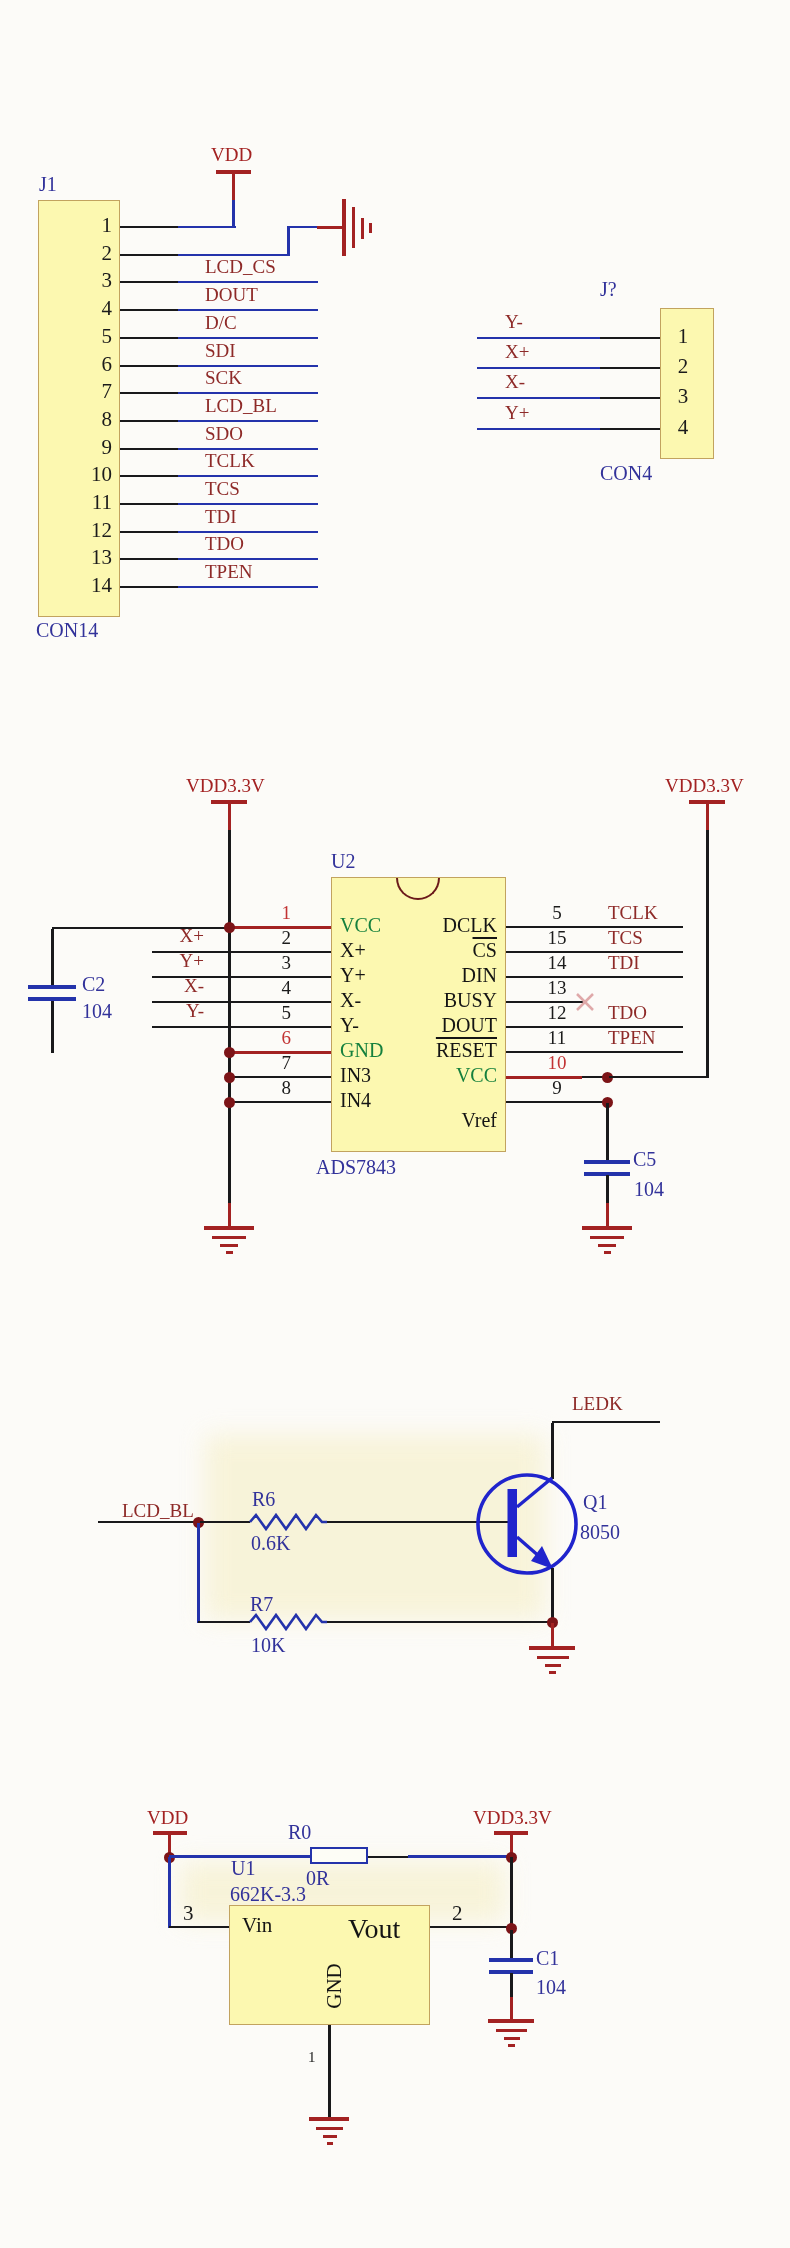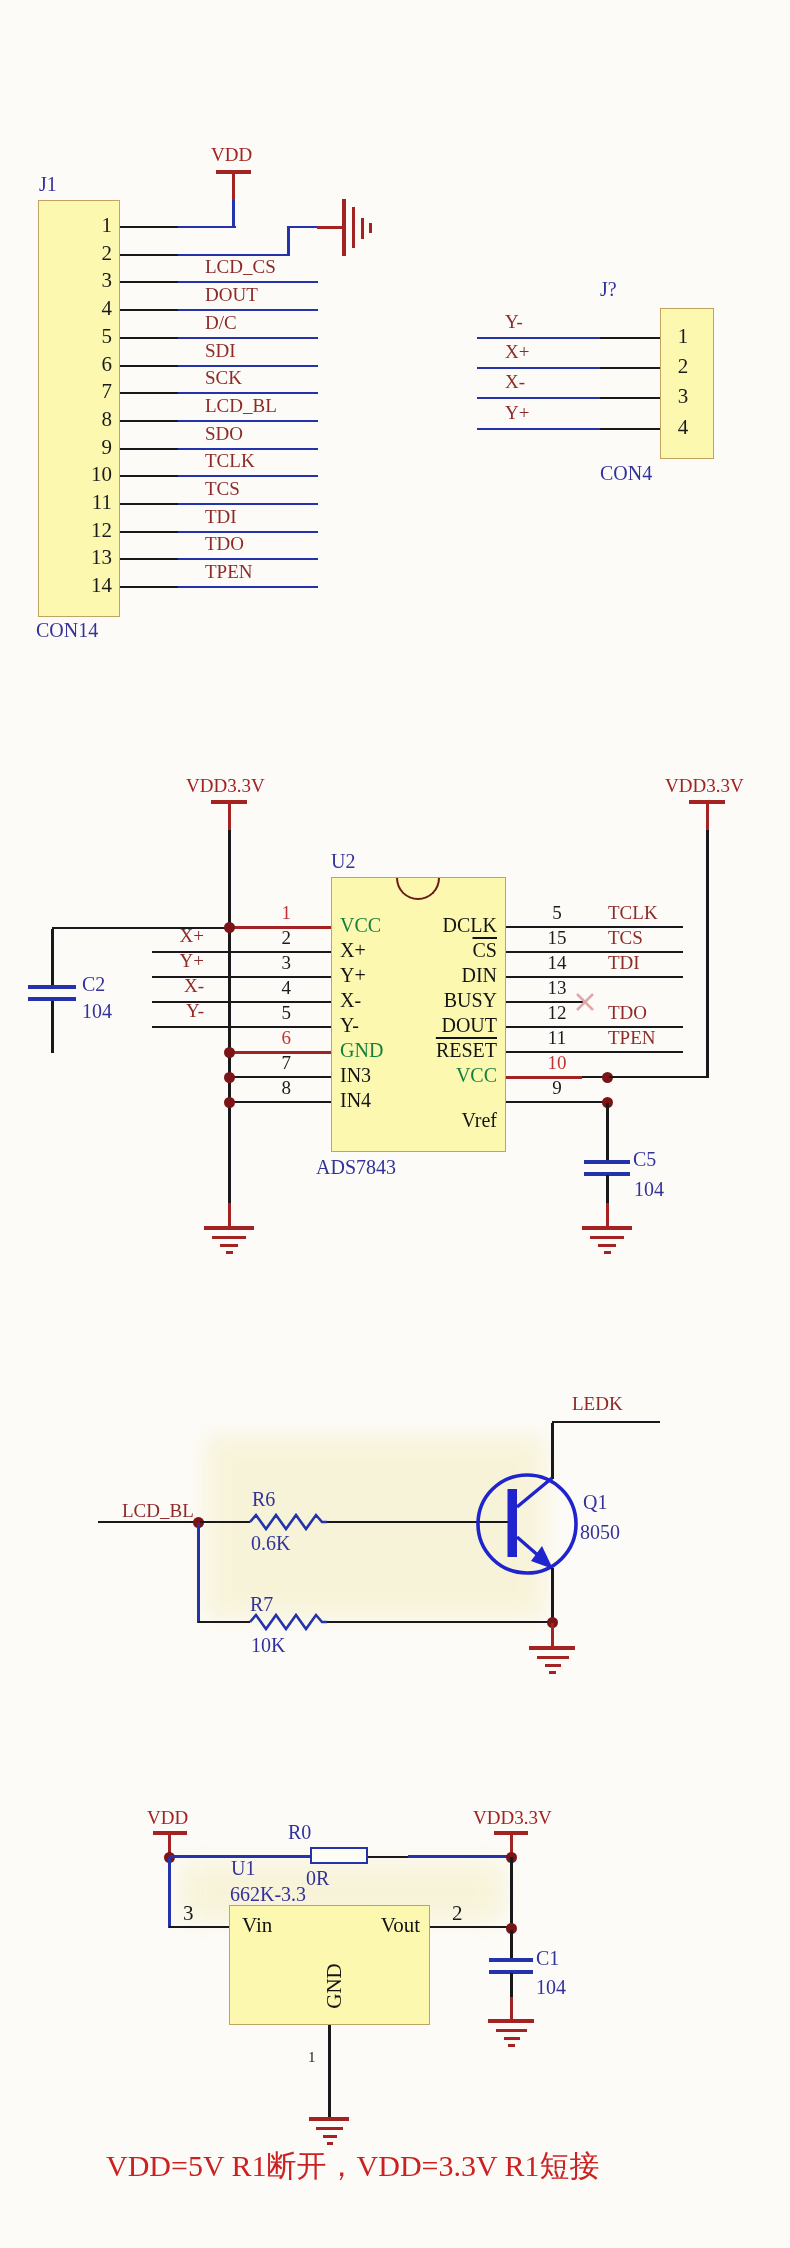--- a/index.html
+++ b/index.html
@@ -320,21 +320,21 @@
   <div class="w" style="left:510px;top:1857px;width:2.5px;height:71px;"></div>
   <div class="w wn" style="left:168px;top:1857px;width:2.5px;height:71px;"></div>
 
   <div class="t ref" style="left:231px;top:1858px;">U1</div>
   <div class="t ref" style="left:230px;top:1884px;">662K-3.3</div>
 
   <div class="t pnum" style="left:183px;top:1902px;">3</div>
   <div class="w" style="left:169px;top:1926px;width:60px;height:2px;"></div>
   <div class="box" style="left:229px;top:1905px;width:201px;height:120px;"></div>
   <div class="t pname" style="left:242px;top:1914px;font-size:21px;">Vin</div>
-  <div class="t pname" style="left:348px;top:1914px;width:72px;text-align:right;font-size:21px;">Vout</div>
+  <div class="t pname" style="left:348px;top:1914px;width:72px;font-size:28px;">Vout</div>
   <div class="t pnum" style="left:452px;top:1902px;">2</div>
   <div class="w" style="left:430px;top:1926px;width:81px;height:2px;"></div>
   <div class="dot" style="left:506px;top:1923px;"></div>
   <div class="t pname vtext" style="left:311px;top:1975px;width:46px;text-align:center;font-size:21px;">GND</div>
 
   <div class="w" style="left:510px;top:1930px;width:2.5px;height:28px;"></div>
   <div class="plate" style="left:489px;top:1958px;width:44px;"></div>
   <div class="plate" style="left:489px;top:1970px;width:44px;"></div>
   <div class="w" style="left:510px;top:1973px;width:2.5px;height:24px;"></div>
   <div class="w wr" style="left:510px;top:1997px;width:2.5px;height:23px;"></div>
@@ -345,15 +345,14 @@
   <div class="gbar" style="left:504px;top:2037px;width:16px;height:3px;"></div>
   <div class="gbar" style="left:508px;top:2044px;width:7px;height:2.5px;"></div>
 
   <div class="w" style="left:328px;top:2025px;width:2.5px;height:93px;"></div>
   <div class="t pnum" style="left:308px;top:2050px;font-size:15px;">1</div>
   <div class="gbar" style="left:309px;top:2117px;width:40px;height:3.5px;"></div>
   <div class="gbar" style="left:316px;top:2127px;width:27px;height:3px;"></div>
   <div class="gbar" style="left:323px;top:2135px;width:14px;height:3px;"></div>
   <div class="gbar" style="left:327px;top:2142px;width:6px;height:2.5px;"></div>
 
-  <div class="t note" style="left:106px;top:2150px;">VDD=5V R1断开，VDD=3.3V R1短接</div>
 
 </div>
 
 </body></html>

